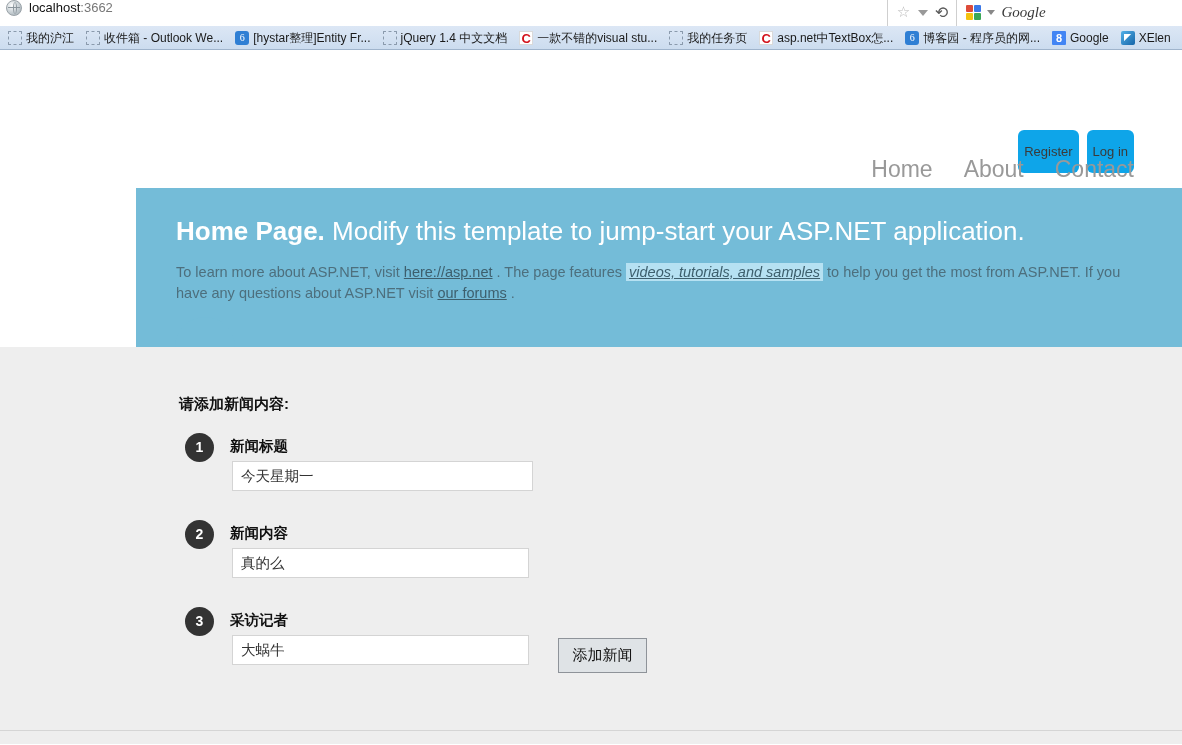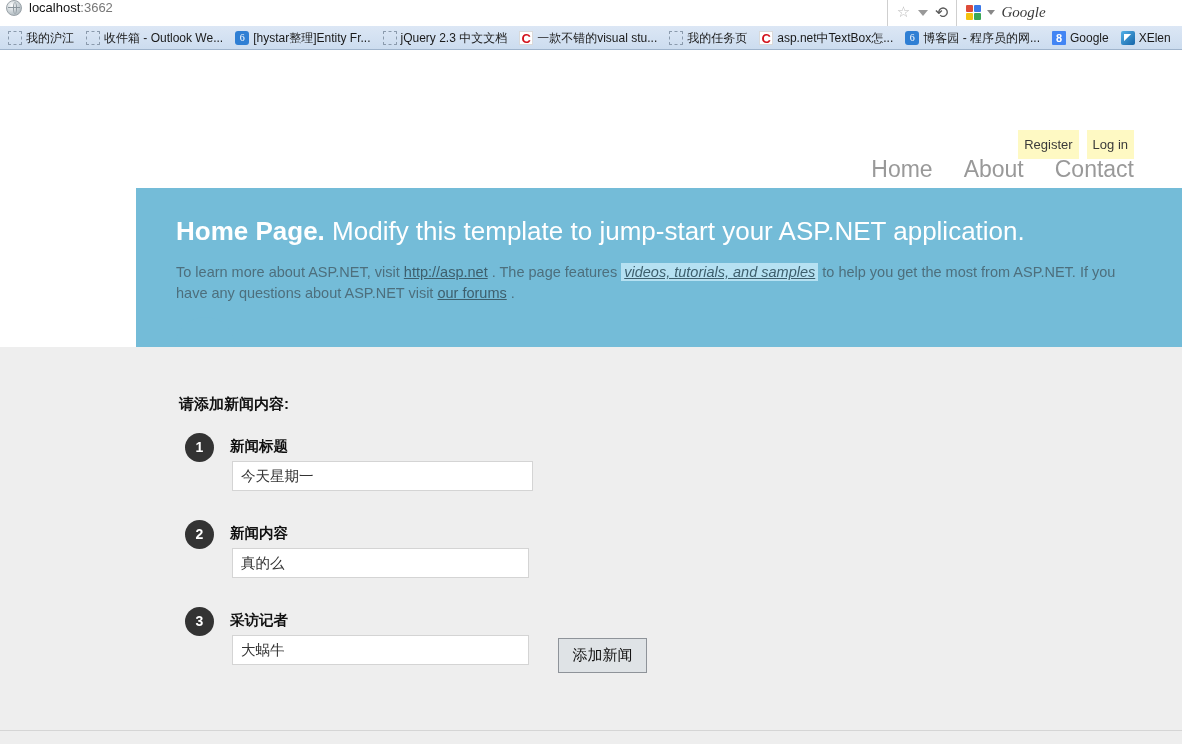--- a/index.html
+++ b/index.html
@@ -210,23 +210,24 @@
   #auth-links {
     position: absolute;
     right: 48px; top: 80px;
     display: flex;
     gap: 8px;
     font-size: 13px;
   }
   #auth-links a {
     color: #3a3a3a;
     text-decoration: none;
-    background: #fef9c3;
-    padding: 7px 6px;
+    background: #0ea5e9;
+    padding: 14px 6px;
     display: inline-block;
+    border-radius: 6px;
   }
   #main-nav {
     position: absolute;
     right: 48px; top: 106px;
     display: flex;
     gap: 31px;
     font-size: 23px;
   }
   #main-nav a {
     color: #999999;
@@ -398,21 +399,21 @@
       <div class="bookmark">
         <span class="fav fav-none"></span>
         <span class="bm-label">收件箱 - Outlook We...</span>
       </div>
       <div class="bookmark">
         <span class="fav fav-blue-circle">6</span>
         <span class="bm-label">[hystar整理]Entity Fr...</span>
       </div>
       <div class="bookmark">
         <span class="fav fav-none"></span>
-        <span class="bm-label">jQuery 2.3 中文文档</span>
+        <span class="bm-label">jQuery 1.4 中文文档</span>
       </div>
       <div class="bookmark">
         <span class="fav fav-c">C</span>
         <span class="bm-label">一款不错的visual stu...</span>
       </div>
       <div class="bookmark">
         <span class="fav fav-none"></span>
         <span class="bm-label">我的任务页</span>
       </div>
       <div class="bookmark">
@@ -451,21 +452,21 @@
       <a href="#">Contact</a>
     </nav>
 
   </div>
 
   <div id="hero">
     <div id="hero-heading">
       <b>Home Page.</b><span> Modify this template to jump-start your ASP.NET application.</span>
     </div>
     <div id="hero-body">
-      <span>To learn more about ASP.NET, visit </span><a href="#">http://asp.net</a><span> . The page features </span><a href="#" class="hl">videos, tutorials, and samples</a><span> to help you get the most from ASP.NET. If you have any questions about ASP.NET visit </span><a href="#">our forums</a><span> .</span>
+      <span>To learn more about ASP.NET, visit </span><a href="#">here://asp.net</a><span> . The page features </span><a href="#" class="hl">videos, tutorials, and samples</a><span> to help you get the most from ASP.NET. If you have any questions about ASP.NET visit </span><a href="#">our forums</a><span> .</span>
     </div>
   </div>
   <div id="hero-bubble"></div>
 
   <div id="content-area">
 
     <div id="form-title">请添加新闻内容:</div>
 
     <div class="step" id="step1">
       <div class="step-num">1</div>

